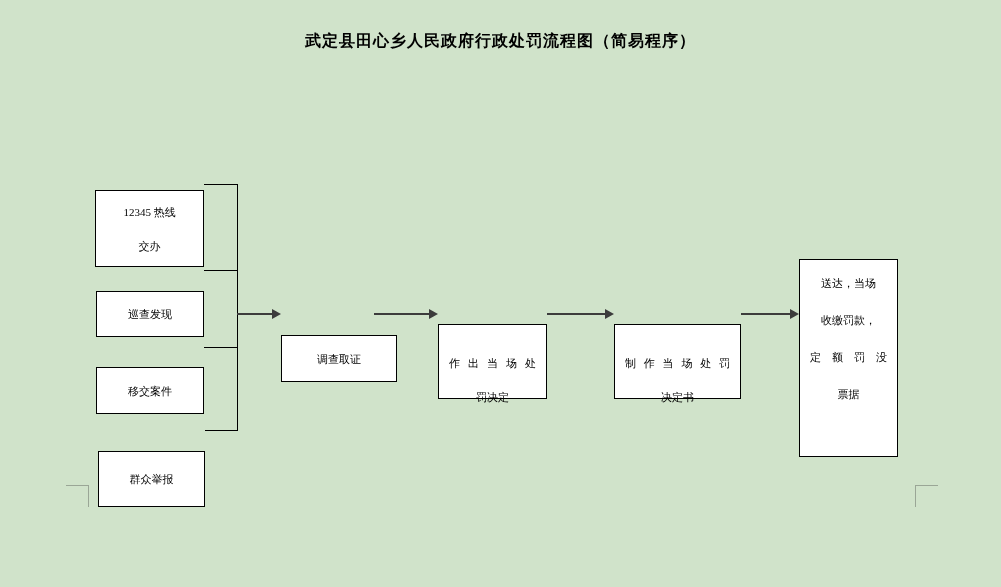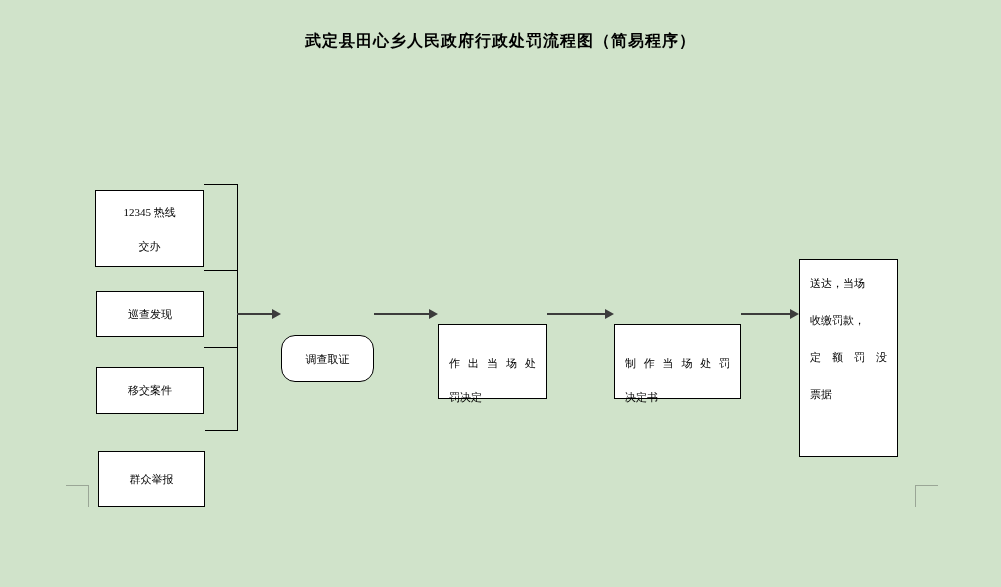--- a/index.html
+++ b/index.html
@@ -33,37 +33,37 @@
     position:absolute;
     background:var(--box-fill);
     border:1.5px solid var(--box-border);
     font-size:11px;
     line-height:34px;
     display:flex;
     flex-direction:column;
     justify-content:center;
     margin-top:44px;
   }
-  .box .line{padding:0 10px;white-space:nowrap;}
+  .box .line{padding:0 10px;white-space:nowrap;text-align:center;}
   .box.center .line{text-align:center;}
   .box .line.spread{
     text-align:justify;
     text-align-last:justify;
     -moz-text-align-last:justify;
     white-space:normal;
     width:100%;
   }
   .box.topflow{justify-content:flex-start;}
   
   .b-hotline{left:95px;top:146px;width:109px;height:77px;}
   .b-patrol{left:96px;top:247px;width:108px;height:46px;}
-  .b-transfer{left:96px;top:323px;width:108px;height:47px;font-family:Liberation Mono, monospace;}
+  .b-transfer{left:96px;top:323px;width:108px;height:47px;}
   .b-report{left:98px;top:407px;width:107px;height:56px;}
   
-  .b-investigate{left:281px;top:291px;width:93px;height:47px;border-radius:14px;}
+  .b-investigate{left:281px;top:291px;width:116px;height:47px;}
   .b-decision{left:438px;top:280px;width:109px;height:75px;padding-top:21px;line-height:34px;}
   .b-document{left:614px;top:280px;width:127px;height:75px;padding-top:21px;line-height:34px;}
   .b-deliver{left:799px;top:215px;width:99px;height:198px;padding-top:5px;line-height:37px;}
   
   .hline,.vline{position:absolute;background:var(--connector);}
   .hline{height:1px;}
   .vline{width:1px;}
   .arrowline{position:absolute;height:2px;background:var(--arrow);}
   .arrowhead{
     position:absolute;

